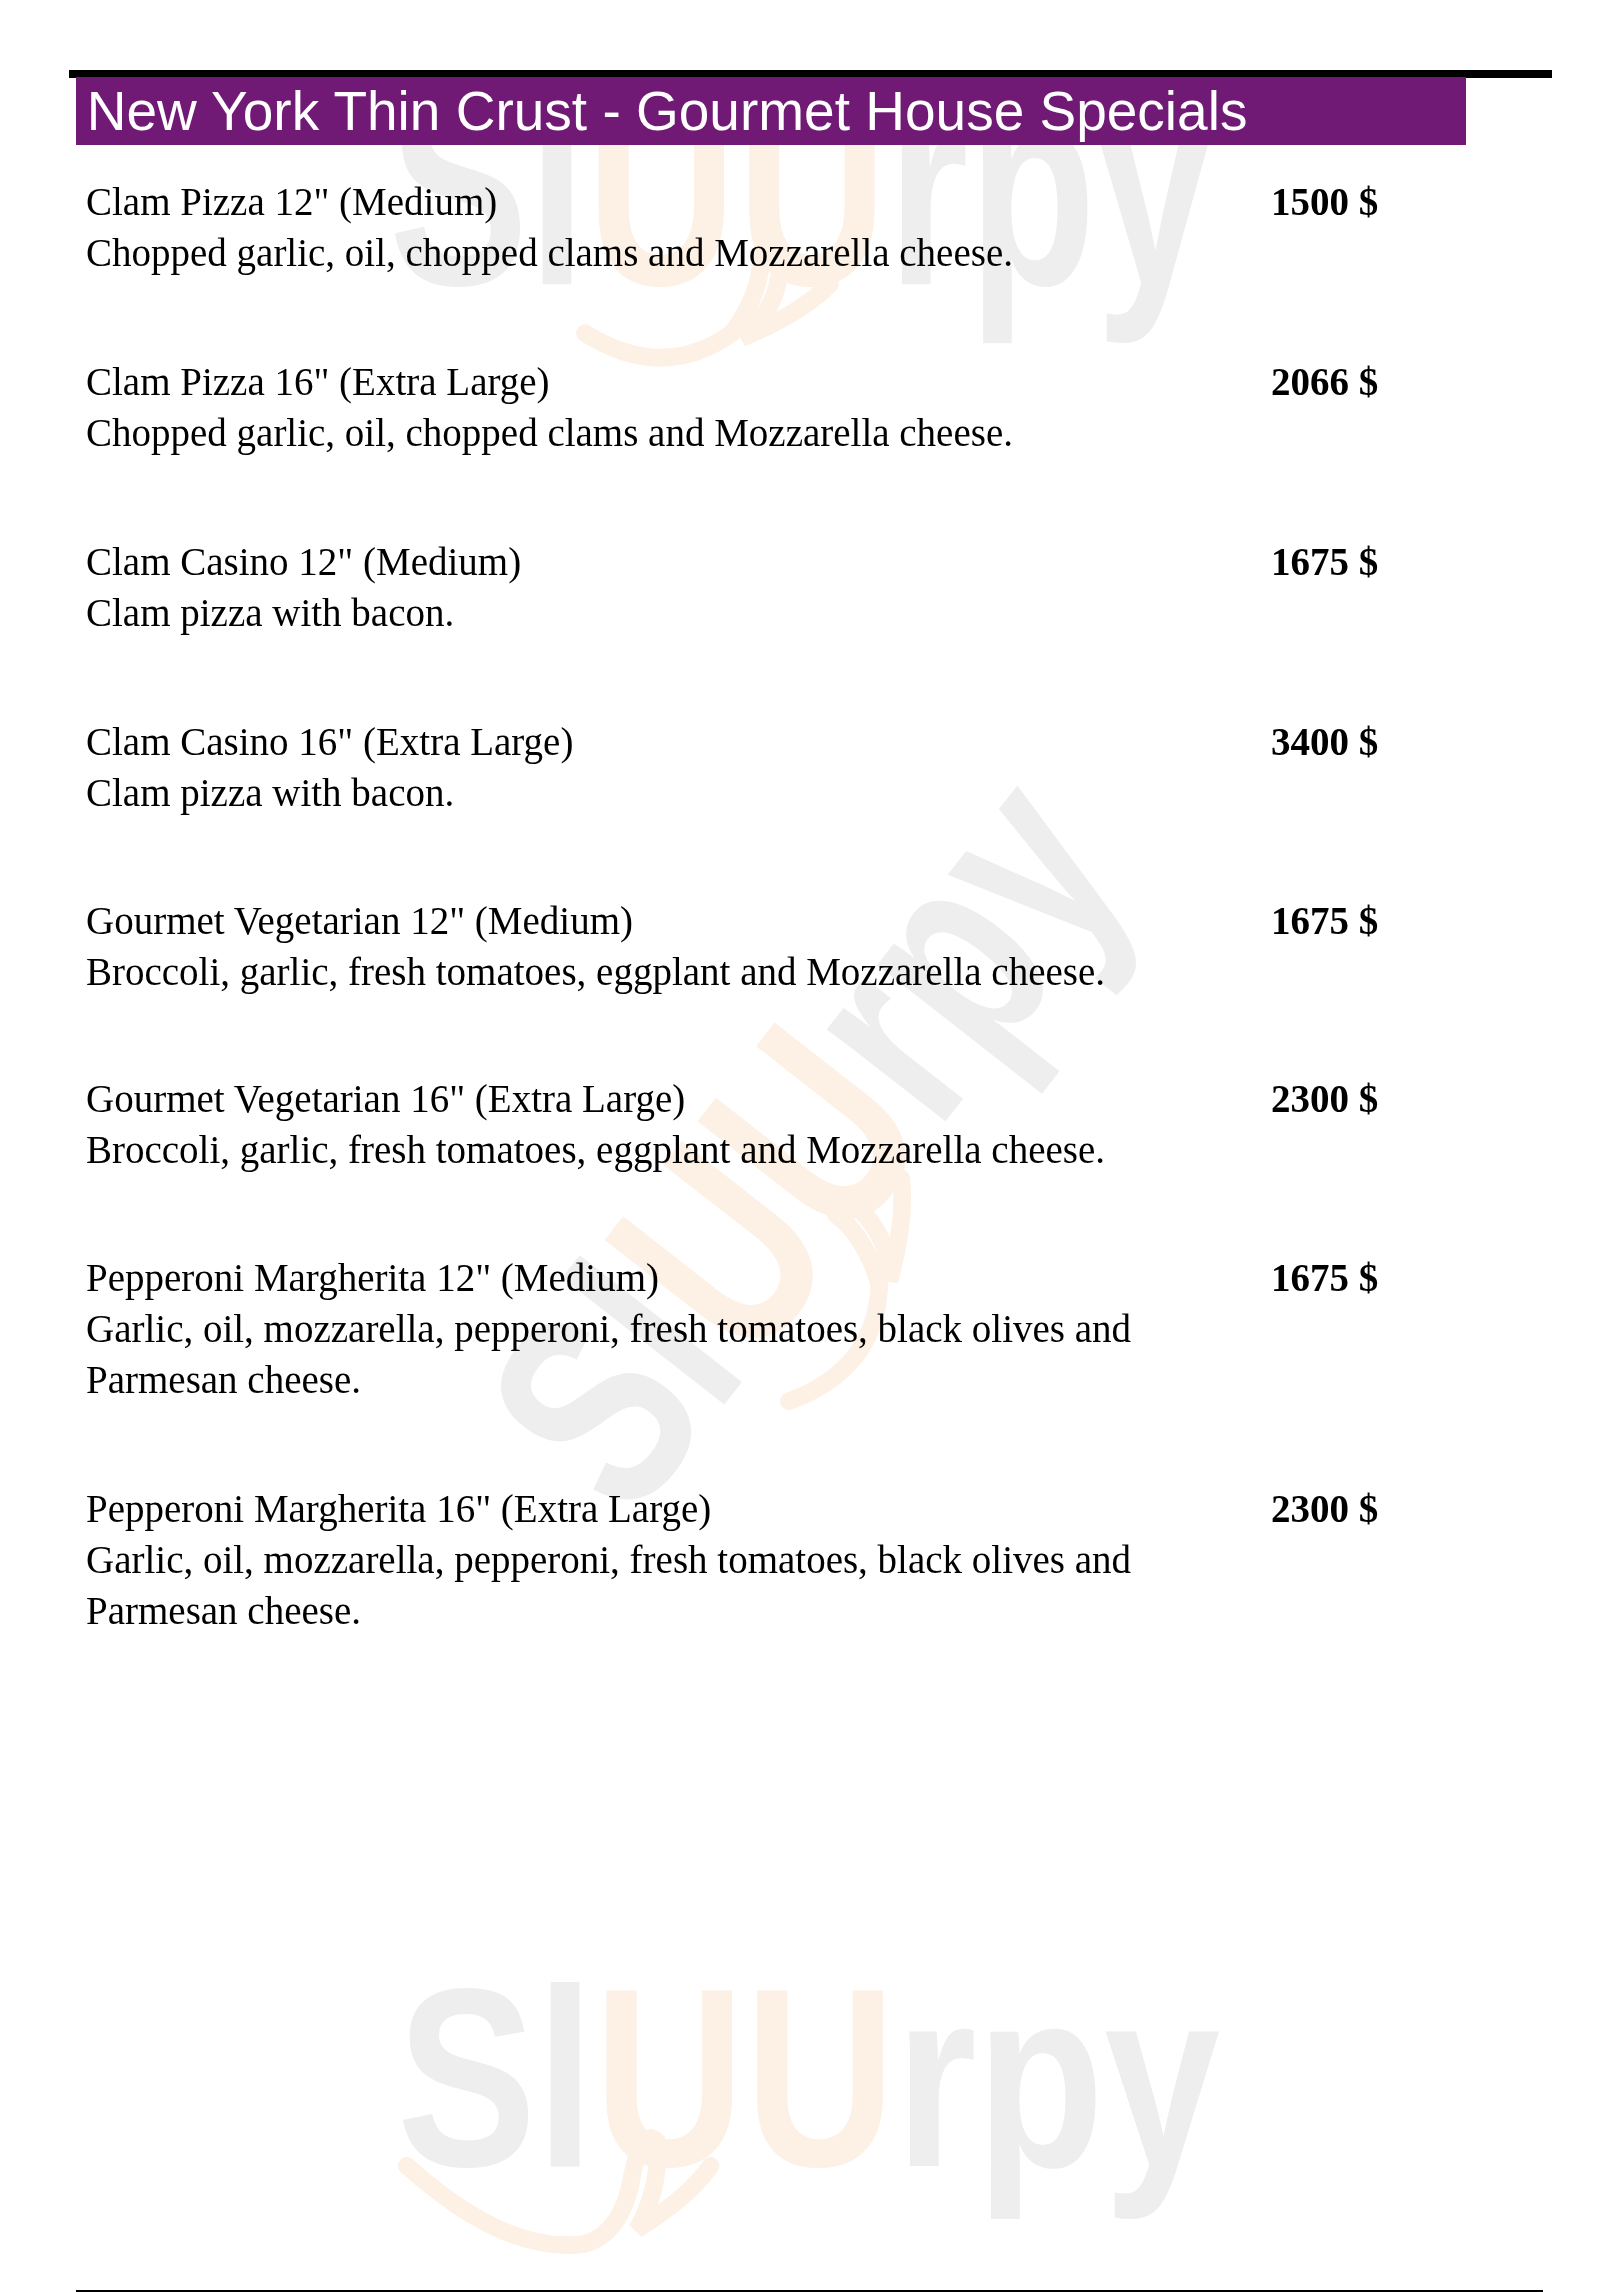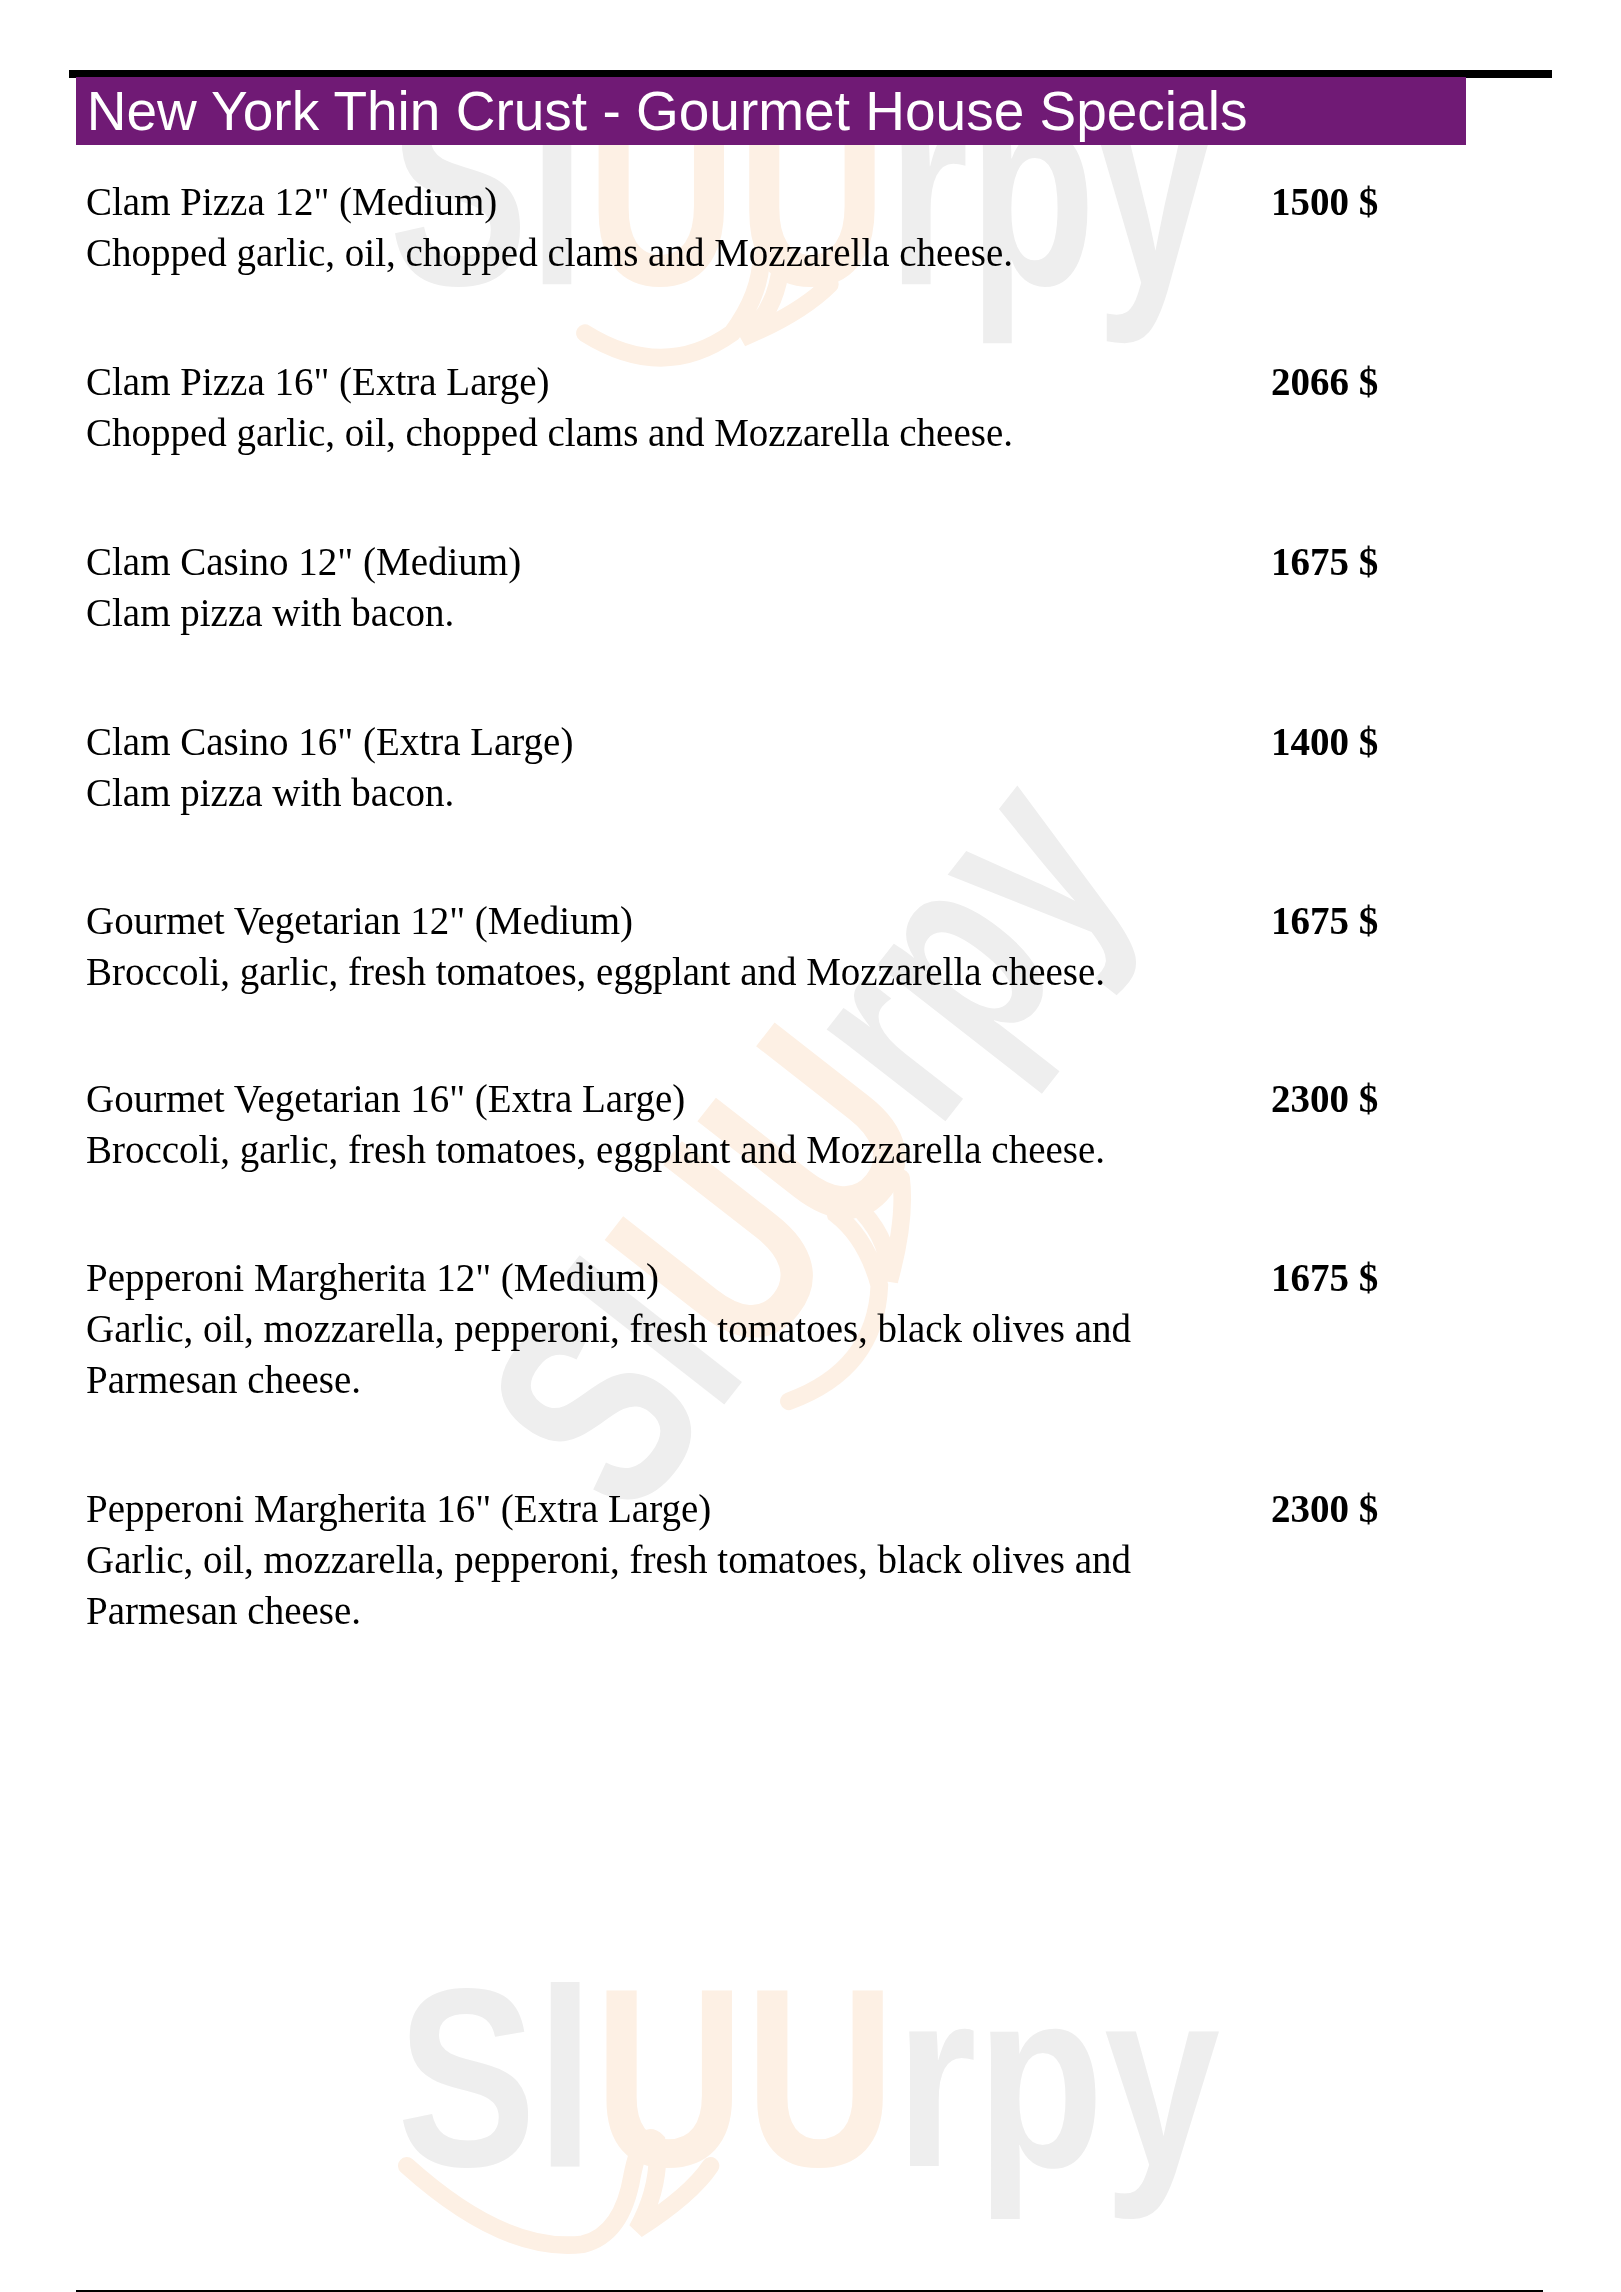--- a/index.html
+++ b/index.html
@@ -74,21 +74,21 @@
 </div>
 
 <div class="item" style="top:536px;">
   <div class="item-name">Clam Casino 12" (Medium)</div>
   <div class="item-price">1675 $</div>
   <div class="item-desc-line">Clam pizza with bacon.</div>
 </div>
 
 <div class="item" style="top:716px;">
   <div class="item-name">Clam Casino 16" (Extra Large)</div>
-  <div class="item-price">1400 $</div>
+  <div class="item-price">3400 $</div>
   <div class="item-desc-line">Clam pizza with bacon.</div>
 </div>
 
 <div class="item" style="top:895px;">
   <div class="item-name">Gourmet Vegetarian 12" (Medium)</div>
   <div class="item-price">1675 $</div>
   <div class="item-desc-line">Broccoli, garlic, fresh tomatoes, eggplant and Mozzarella cheese.</div>
 </div>
 
 <div class="item" style="top:1073px;">

